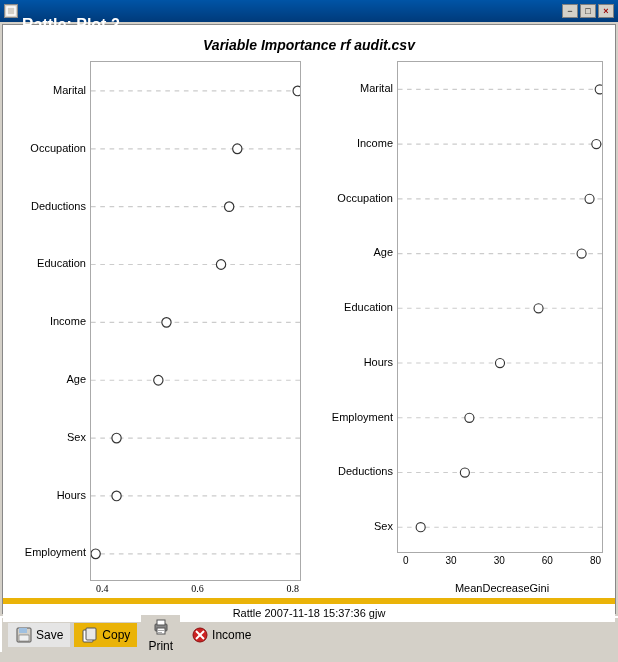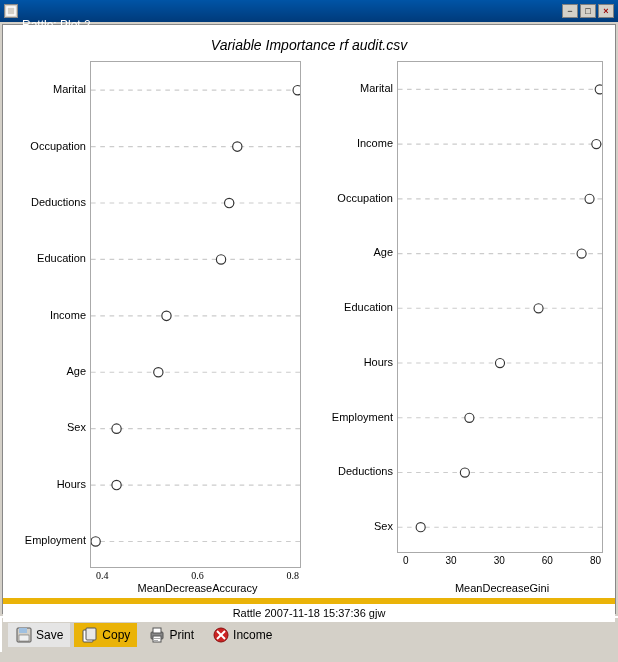--- a/index.html
+++ b/index.html
@@ -20,22 +20,22 @@
       height: 22px;
       padding: 0 4px;
       user-select: none;
     }
     .title-bar-left {
       display: flex;
       align-items: center;
       gap: 4px;
     }
     .title-bar-title {
-      font-size: 12px;
-      font-weight: normal;
+      font-size: 16px;
+      font-weight: bold;
       margin-top: 28px;
     }
     .title-bar-controls {
       display: flex;
       align-items: center;
       gap: 2px;
     }
     .title-btn {
       width: 16px;
       height: 14px;
@@ -97,21 +97,21 @@
       </div>
     <div class="title-btn" style="font-weight:bold; color:#900;">
         <span>×</span>
       </div>
   </div>
 </div>
 
 <div style="margin: 2px; border: 1px solid #888; background: white; height: 590px; display: flex; flex-direction: column;">
 
   <div style="flex:1; padding: 12px 12px 4px 12px; display: flex; flex-direction: column;">
-    <div class="plot-title" style="text-align:center; font-size:14px; font-weight:normal; font-style:italic; margin-bottom: 8px;">Variable Importance rf audit.csv</div>
+    <div class="plot-title" style="text-align:center; font-size:14px; font-weight:bold; font-style:italic; margin-bottom: 8px;">Variable Importance rf audit.csv</div>
 
     <div style="display: flex; flex: 1; gap: 16px;">
 
       <div style="flex:1; display:flex; flex-direction: column;">
         <div style="display: flex; flex:1;">
 
           <div style="display:flex; flex-direction:column; justify-content:space-around; align-items:flex-end; font-size:11px; padding-right:4px; width: 75px;">
             <span>Marital</span>
             <span>Occupation</span>
             <span>Deductions</span>
@@ -157,21 +157,20 @@
           </div>
         </div>
 
         <div style="display:flex; margin-left:79px;font-family:Liberation Serif, serif;">
           <div style="flex:1; display:flex; justify-content:space-between; font-size:10px; margin-top:2px; padding: 0 2px;">
             <span>0.4</span>
             <span>0.6</span>
             <span>0.8</span>
           </div>
         </div>
-        <div style="text-align:center; font-size:11px; margin-left:79px; margin-top:1px;">MeanDecreaseAccuracy</div>
       </div>
 
       <div style="flex:1; display:flex; flex-direction: column;">
         <div style="display: flex; flex:1;">
 
           <div style="display:flex; flex-direction:column; justify-content:space-around; align-items:flex-end; font-size:11px; padding-right:4px; width: 80px;">
             <span>Marital</span>
             <span>Income</span>
             <span>Occupation</span>
             <span>Age</span>
@@ -252,21 +251,21 @@
   <button class="tool-btn" style="display:flex;gap:3px;background:#eab308;border:1px solid transparent;cursor:pointer;font-size:12px;padding:2px 6px;">
     <span style="width:18px;height:18px;display:flex;align-items:center;justify-content:center;">
       <svg width="16" height="16" viewBox="0 0 16 16">
         <rect x="1" y="3" width="10" height="12" rx="1" fill="white" stroke="#555" stroke-width="1"></rect>
         <rect x="4" y="1" width="10" height="12" rx="1" fill="#e8e8e8" stroke="#555" stroke-width="1"></rect>
       </svg>
     </span>
     <span>Copy</span>
   </button>
 
-  <button class="tool-btn" style="display:flex;align-items:center;gap:3px;background:#d4d0c8;border:1px solid transparent;cursor:pointer;font-size:12px;padding:2px 6px;">
+  <button class="tool-btn" style="display:flex;align-items:center;gap:3px;background:#d4d0c8;border:1px solid transparent;cursor:pointer;font-size:12px;padding:2px 6px;flex-direction:column;">
     <span style="width:18px;height:18px;display:flex;align-items:center;justify-content:center;">
       <svg width="16" height="16" viewBox="0 0 16 16">
         <rect x="2" y="5" width="12" height="7" rx="1" fill="#888" stroke="#555" stroke-width="1"></rect>
         <rect x="4" y="1" width="8" height="5" fill="white" stroke="#555" stroke-width="1"></rect>
         <rect x="4" y="9" width="8" height="6" fill="white" stroke="#555" stroke-width="1"></rect>
         <rect x="5" y="11" width="6" height="1" fill="#aaa"></rect>
         <rect x="5" y="13" width="4" height="1" fill="#aaa"></rect>
       </svg>
     </span>
     <span>Print</span>

